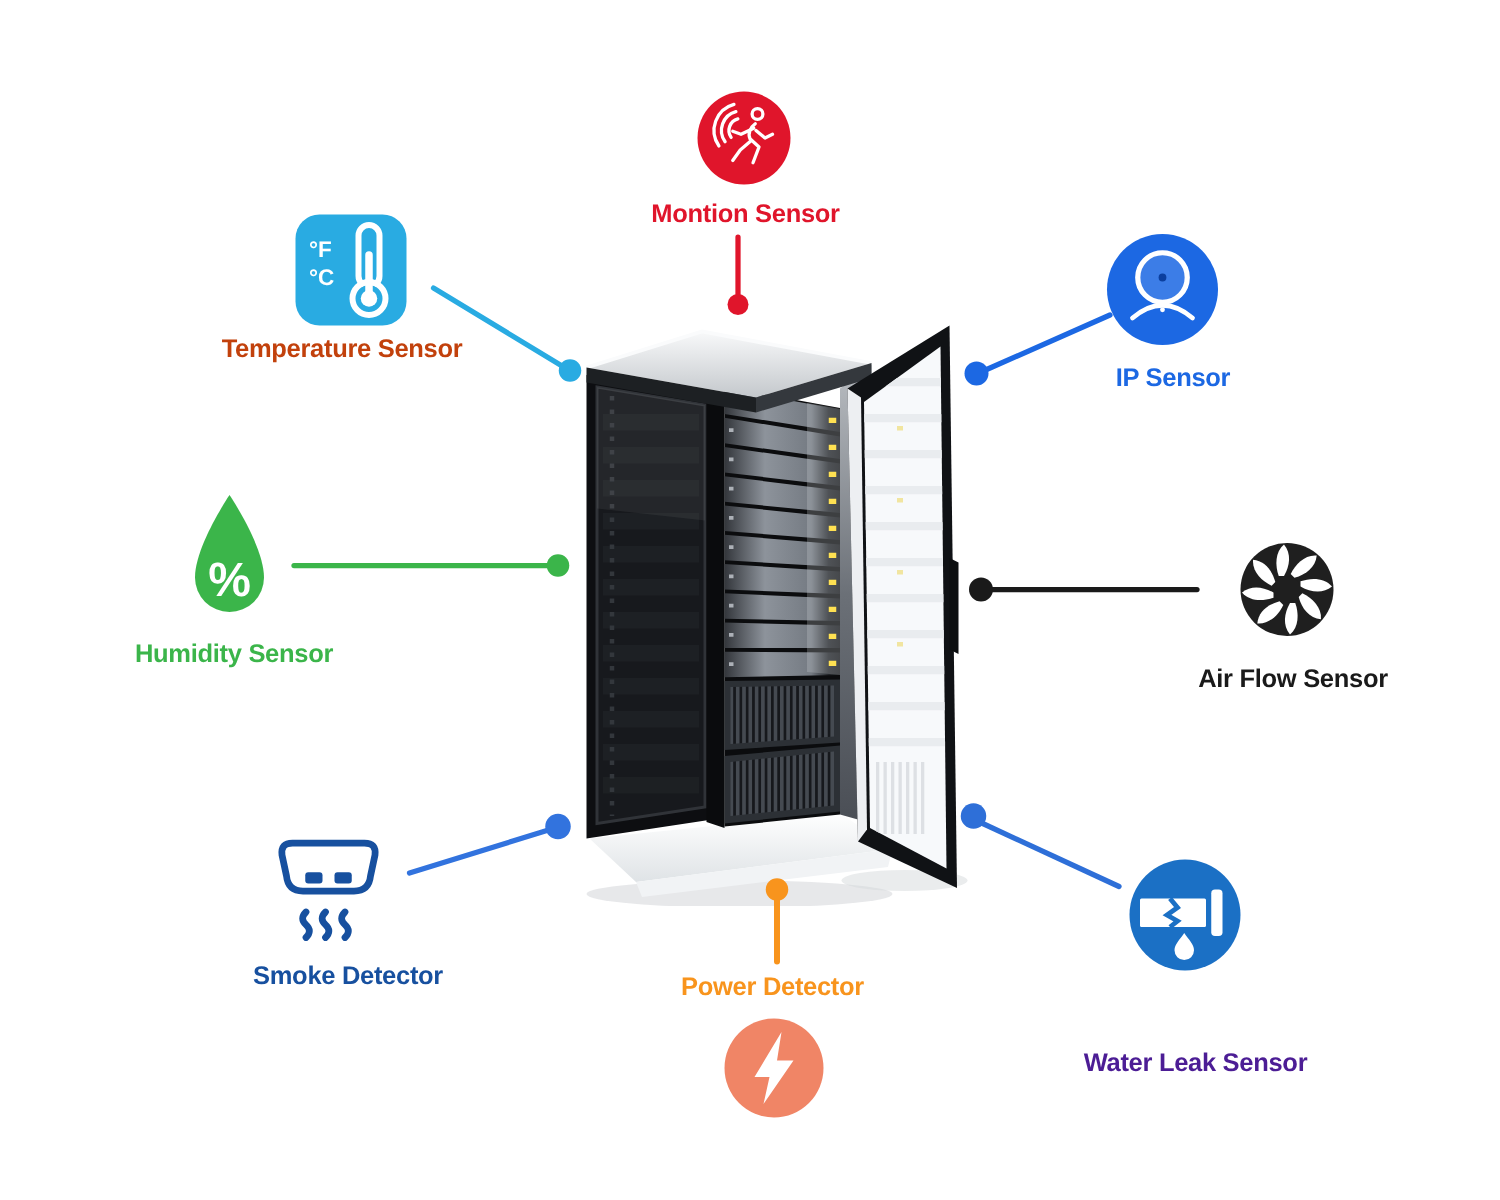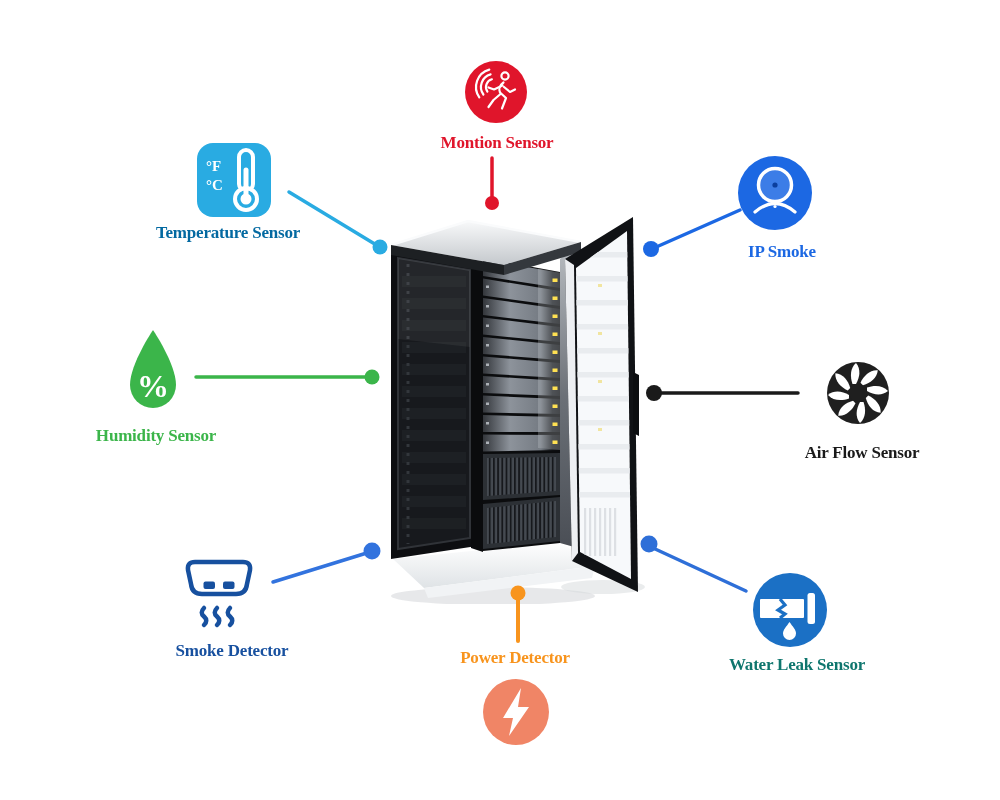--- a/index.html
+++ b/index.html
@@ -1,17 +1,17 @@
 <!DOCTYPE html>
 <html><head>
 <meta charset="utf-8">
 <style>
   html,body{margin:0;padding:0;background:#fff;}
   .stage{position:relative;width:1000px;height:800px;background:#fff;overflow:hidden;
-         font-family:Liberation Serif, serif;}
+         font-family:Liberation Sans, sans-serif;}
   .layer{position:absolute;left:0;top:0;}
   svg{display:block;}
   .sensor-label{position:absolute;font-weight:bold;font-size:17px;letter-spacing:-0.2px;
                 white-space:nowrap;transform:translateX(-50%);}
   .icon{position:absolute;}
   
   .lbl-motion{left:497px;top:133px;}
   .lbl-temp{left:228px;top:223px;}
   .lbl-ip{left:782px;top:242px;}
   .lbl-hum{left:156px;top:426px;text-align:center;}
@@ -234,32 +234,32 @@
     <svg class="icon ic-temp" width="78" height="78" viewBox="0 0 78 78" style="z-index:3;">
       <rect x="2" y="2" width="74" height="74" rx="16" fill="#29ABE2"></rect>
       <text x="11" y="30" font-size="15" font-weight="bold" fill="#fff">°F</text>
       <text x="11" y="49" font-size="15" font-weight="bold" fill="#fff">°C</text>
       <rect x="44" y="9" width="14" height="41" rx="7" stroke="#fff" stroke-width="4" fill="none"></rect>
       <circle cx="51" cy="58" r="9" fill="#29ABE2"></circle>
       <circle cx="51" cy="58" r="11" stroke="#fff" stroke-width="4" fill="none"></circle>
       <line x1="51" y1="29" x2="51" y2="53" stroke="#fff" stroke-width="5" stroke-linecap="round"></line>
       <circle cx="51" cy="58" r="5.5" fill="#fff"></circle>
     </svg>
-    <div class="sensor-label lbl-temp" style="color: #0369a1;">Temperature Sensor</div>
+    <div class="sensor-label lbl-temp" style="color: #c2410c;">Temperature Sensor</div>
   </div>
 
   <div>
     <svg class="icon ic-ip" width="76" height="76" viewBox="0 0 76 76" style="z-index:3;">
       <circle cx="38" cy="38" r="37" fill="#1C68E3"></circle>
       <circle cx="38" cy="30" r="16.5" stroke="#fff" stroke-width="3.5" fill="rgba(255,255,255,0.14)"></circle>
       <circle cx="38" cy="30" r="2.6" fill="#0b3f9e"></circle>
       <path d="M18 57 Q38 40 58 57" stroke="#fff" stroke-width="3.2" fill="none" stroke-linecap="round"></path>
       <circle cx="38" cy="51.5" r="1.6" fill="#fff"></circle>
     </svg>
-    <div class="sensor-label lbl-ip" style="color: rgb(28, 104, 227);">IP Smoke</div>
+    <div class="sensor-label lbl-ip" style="color: rgb(28, 104, 227);">IP Sensor</div>
   </div>
 
   <div>
     <svg class="icon ic-hum" width="58" height="90" viewBox="0 0 58 90" style="z-index:3;">
       <path d="M29 2 C29 2 6 36 6 57 a23 23 0 0 0 46 0 C52 36 29 2 29 2 Z" fill="#3BB54A"></path>
       <text x="29" y="69" font-size="32" font-weight="bold" fill="#fff" text-anchor="middle">%</text>
     </svg>
     <div class="sensor-label lbl-hum" style="color: rgb(59, 181, 74);">Humidity Sensor</div>
   </div>
 
@@ -309,16 +309,16 @@
   </div>
 
   <div>
     <svg class="icon ic-water" width="76" height="76" viewBox="0 0 76 76" style="z-index:3;">
       <circle cx="38" cy="38" r="37" fill="#1B70C5"></circle>
       <rect x="8" y="27" width="44" height="19" rx="1" fill="#fff"></rect>
       <rect x="55.5" y="21" width="7.5" height="31" rx="2.5" fill="#fff"></rect>
       <path d="M28 27 L33 33 L26 38 L33 42 L28 46" stroke-width="3.2" fill="none" stroke="#1B70C5"></path>
       <path d="M37.5 50 C40.5 54.5 44 57.5 44 61.5 a6.5 6.5 0 0 1 -13 0 C31 57.5 34.5 54.5 37.5 50 Z" fill="#fff"></path>
     </svg>
-    <div class="sensor-label lbl-water" style="color: #0f766e;">Water Leak Sensor</div>
+    <div class="sensor-label lbl-water" style="color: #4c1d95; margin-top: 44px;">Water Leak Sensor</div>
   </div>
 
 </div>
 
 </body></html>

